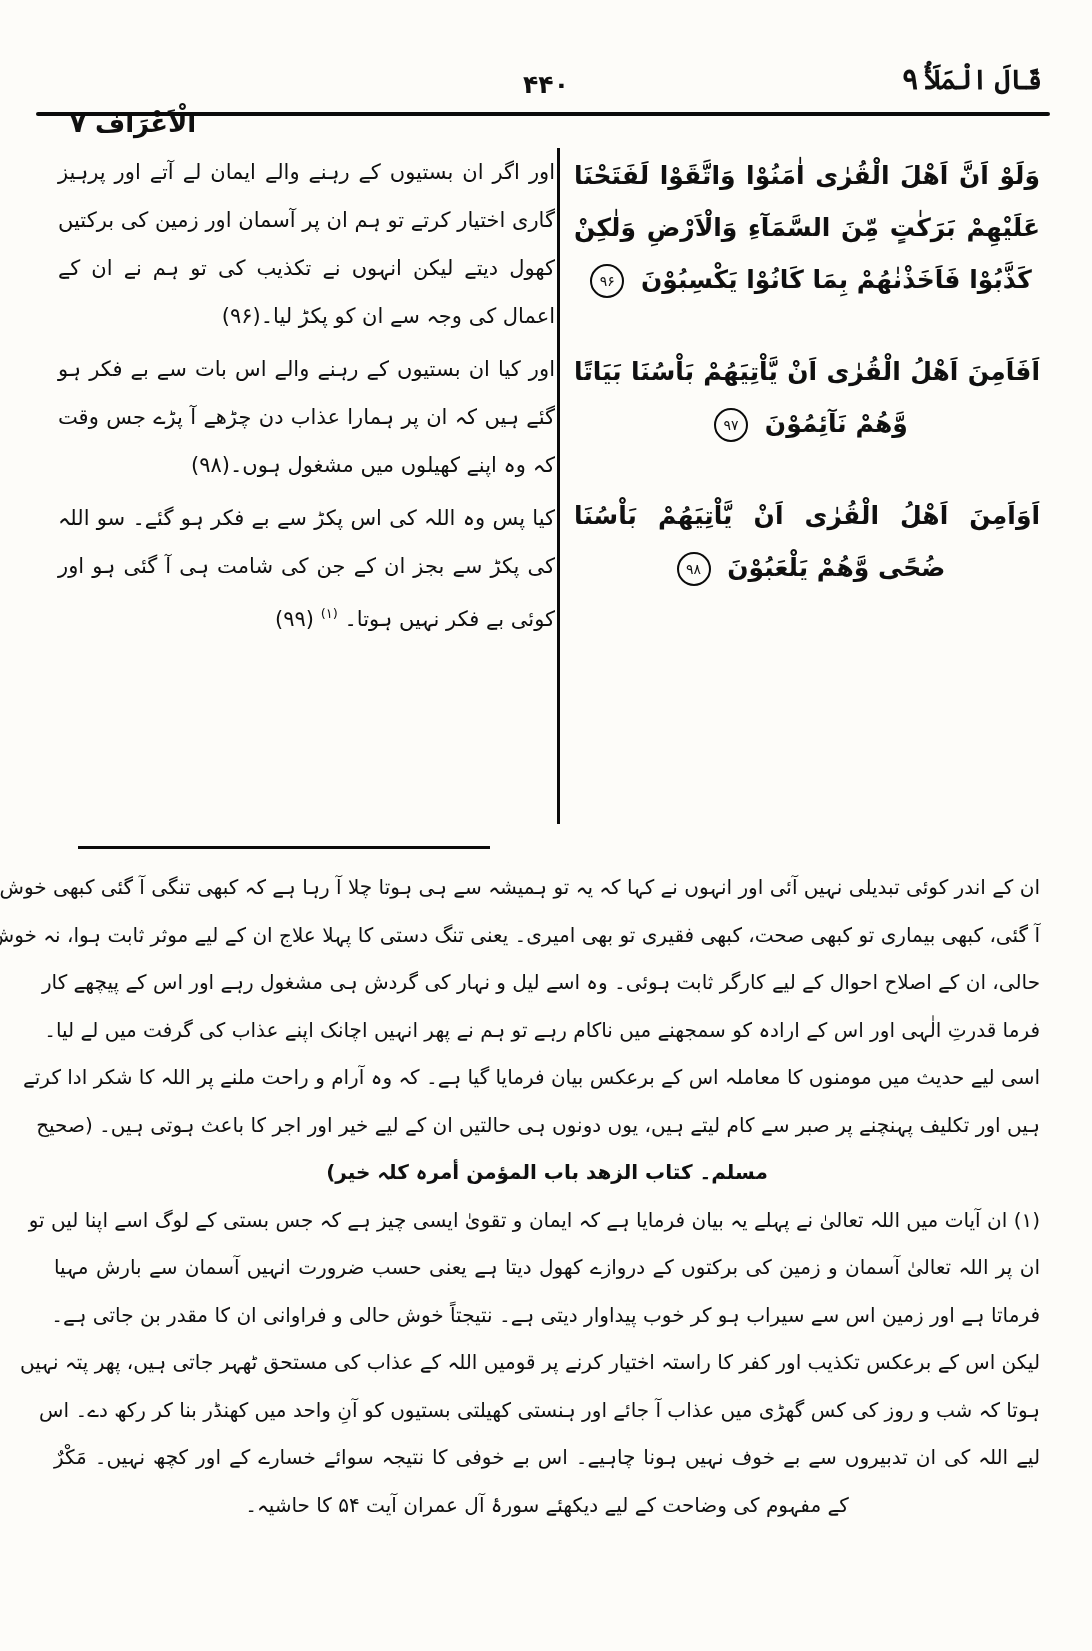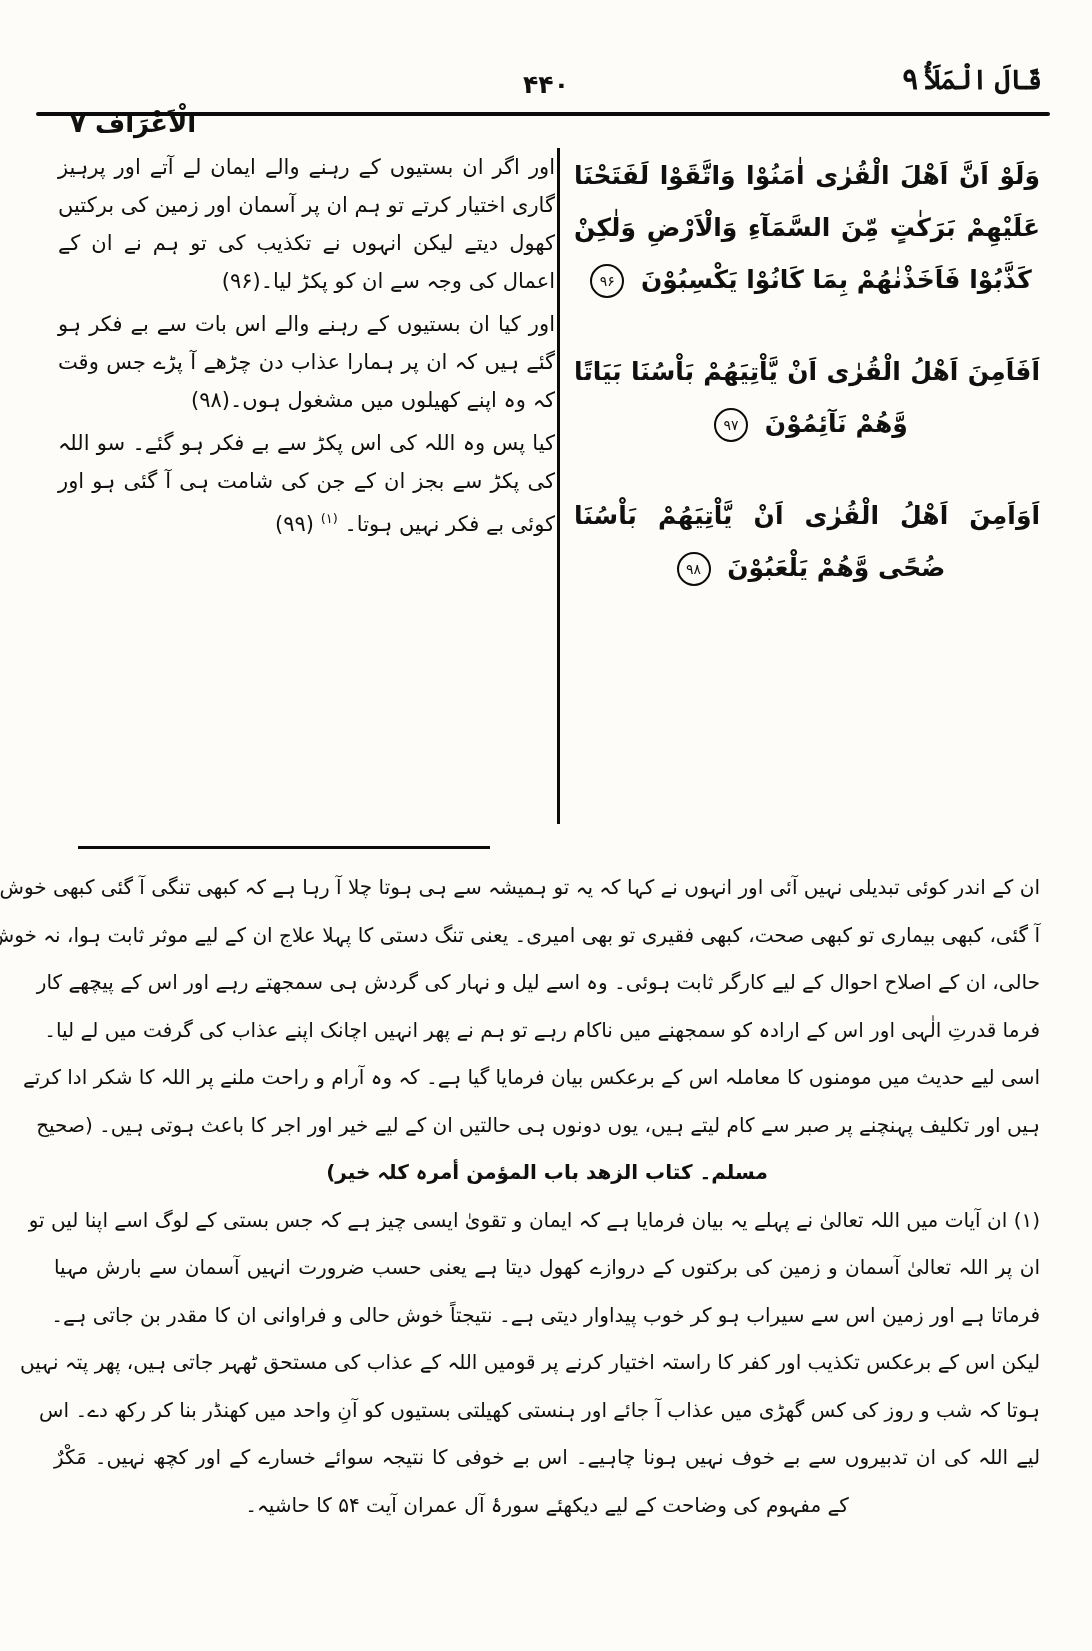--- a/index.html
+++ b/index.html
@@ -56,21 +56,21 @@
   }
   .ruku{
     font-size:12px; font-weight:700; vertical-align:super; margin:0 2px;
   }
   .urdu-col{
     position:absolute; top:148px; right:537px; width:497px;
     direction:rtl;
   }
   .urdu-col p{
     margin:0 0 5px 0;
-    font-size:21px; line-height:38px;
+    font-size:21px; line-height:48px;
     text-align:justify;
   }
   .fn-sup{
     font-size:13px; vertical-align:super;
   }
   
   .fn-rule{
     position:absolute; top:846px; left:78px; width:412px; height:3px;
     background:#0b0b0b;
   }
@@ -126,21 +126,21 @@
     <p>اور اگر ان بستیوں کے رہنے والے ایمان لے آتے اور پرہیز گاری اختیار کرتے تو ہم ان پر آسمان اور زمین کی برکتیں کھول دیتے لیکن انہوں نے تکذیب کی تو ہم نے ان کے اعمال کی وجہ سے ان کو پکڑ لیا۔(۹۶)</p>
     <p>اور کیا ان بستیوں کے رہنے والے اس بات سے بے فکر ہو گئے ہیں کہ ان پر ہمارا عذاب دن چڑھے آ پڑے جس وقت کہ وہ اپنے کھیلوں میں مشغول ہوں۔(۹۸)</p>
     <p><span>کیا پس وہ اللہ کی اس پکڑ سے بے فکر ہو گئے۔ سو اللہ کی پکڑ سے بجز ان کے جن کی شامت ہی آ گئی ہو اور کوئی بے فکر نہیں ہوتا۔</span> <sup class="fn-sup">(۱)</sup> <span>(۹۹)</span></p>
   </div>
 
   <div class="fn-rule"></div>
 
   <div class="commentary">
     <div class="c-line">ان کے اندر کوئی تبدیلی نہیں آئی اور انہوں نے کہا کہ یہ تو ہمیشہ سے ہی ہوتا چلا آ رہا ہے کہ کبھی تنگی آ گئی کبھی خوش حالی</div>
     <div class="c-line">آ گئی، کبھی بیماری تو کبھی صحت، کبھی فقیری تو بھی امیری۔ یعنی تنگ دستی کا پہلا علاج ان کے لیے موثر ثابت ہوا، نہ خوش</div>
-    <div class="c-line">حالی، ان کے اصلاح احوال کے لیے کارگر ثابت ہوئی۔ وہ اسے لیل و نہار کی گردش ہی سمجھتے رہے اور اس کے پیچھے کار</div>
+    <div class="c-line">حالی، ان کے اصلاح احوال کے لیے کارگر ثابت ہوئی۔ وہ اسے لیل و نہار کی گردش ہی مشغول رہے اور اس کے پیچھے کار</div>
     <div class="c-line">فرما قدرتِ الٰہی اور اس کے ارادہ کو سمجھنے میں ناکام رہے تو ہم نے پھر انہیں اچانک اپنے عذاب کی گرفت میں لے لیا۔</div>
     <div class="c-line">اسی لیے حدیث میں مومنوں کا معاملہ اس کے برعکس بیان فرمایا گیا ہے۔ کہ وہ آرام و راحت ملنے پر اللہ کا شکر ادا کرتے</div>
     <div class="c-line">ہیں اور تکلیف پہنچنے پر صبر سے کام لیتے ہیں، یوں دونوں ہی حالتیں ان کے لیے خیر اور اجر کا باعث ہوتی ہیں۔ (صحیح</div>
     <div class="c-line center bold">مسلم۔ کتاب الزھد باب المؤمن أمرہ کلہ خیر)</div>
     <div class="c-line">(۱) ان آیات میں اللہ تعالیٰ نے پہلے یہ بیان فرمایا ہے کہ ایمان و تقویٰ ایسی چیز ہے کہ جس بستی کے لوگ اسے اپنا لیں تو</div>
     <div class="c-line">ان پر اللہ تعالیٰ آسمان و زمین کی برکتوں کے دروازے کھول دیتا ہے یعنی حسب ضرورت انہیں آسمان سے بارش مہیا</div>
     <div class="c-line">فرماتا ہے اور زمین اس سے سیراب ہو کر خوب پیداوار دیتی ہے۔ نتیجتاً خوش حالی و فراوانی ان کا مقدر بن جاتی ہے۔</div>
     <div class="c-line">لیکن اس کے برعکس تکذیب اور کفر کا راستہ اختیار کرنے پر قومیں اللہ کے عذاب کی مستحق ٹھہر جاتی ہیں، پھر پتہ نہیں</div>
     <div class="c-line">ہوتا کہ شب و روز کی کس گھڑی میں عذاب آ جائے اور ہنستی کھیلتی بستیوں کو آنِ واحد میں کھنڈر بنا کر رکھ دے۔ اس</div>
     <div class="c-line">لیے اللہ کی ان تدبیروں سے بے خوف نہیں ہونا چاہیے۔ اس بے خوفی کا نتیجہ سوائے خسارے کے اور کچھ نہیں۔ مَکْرٌ</div>

